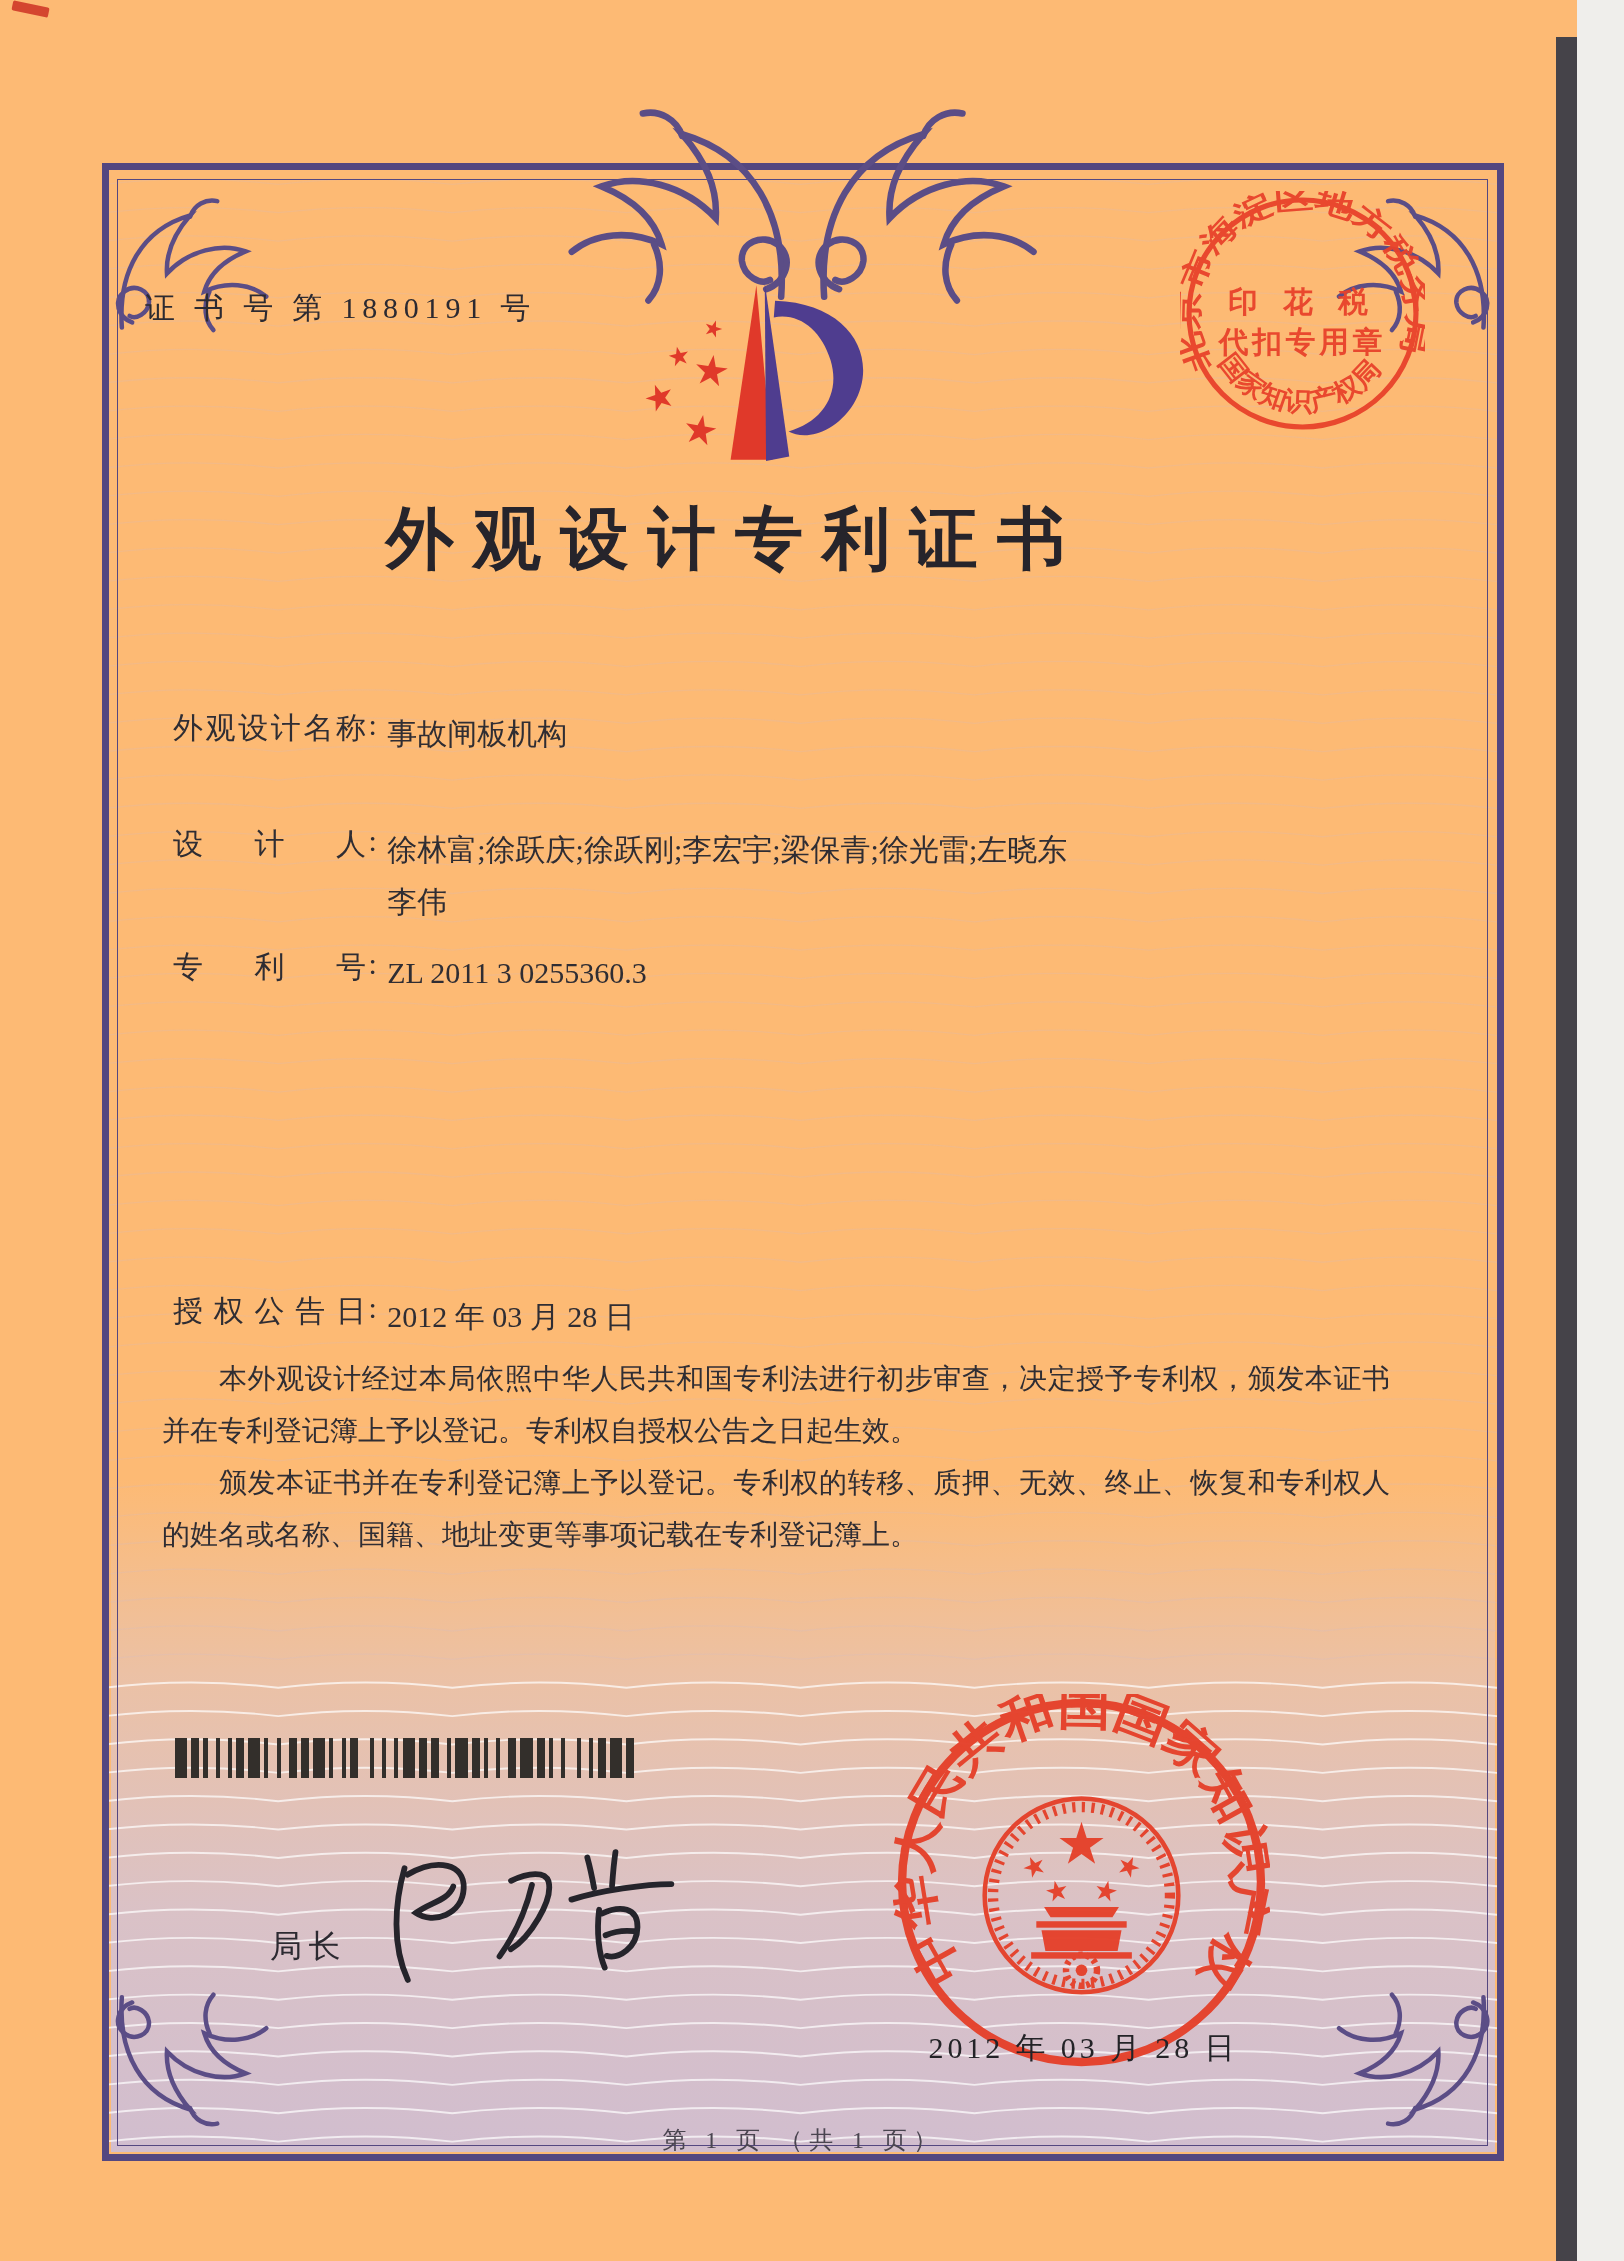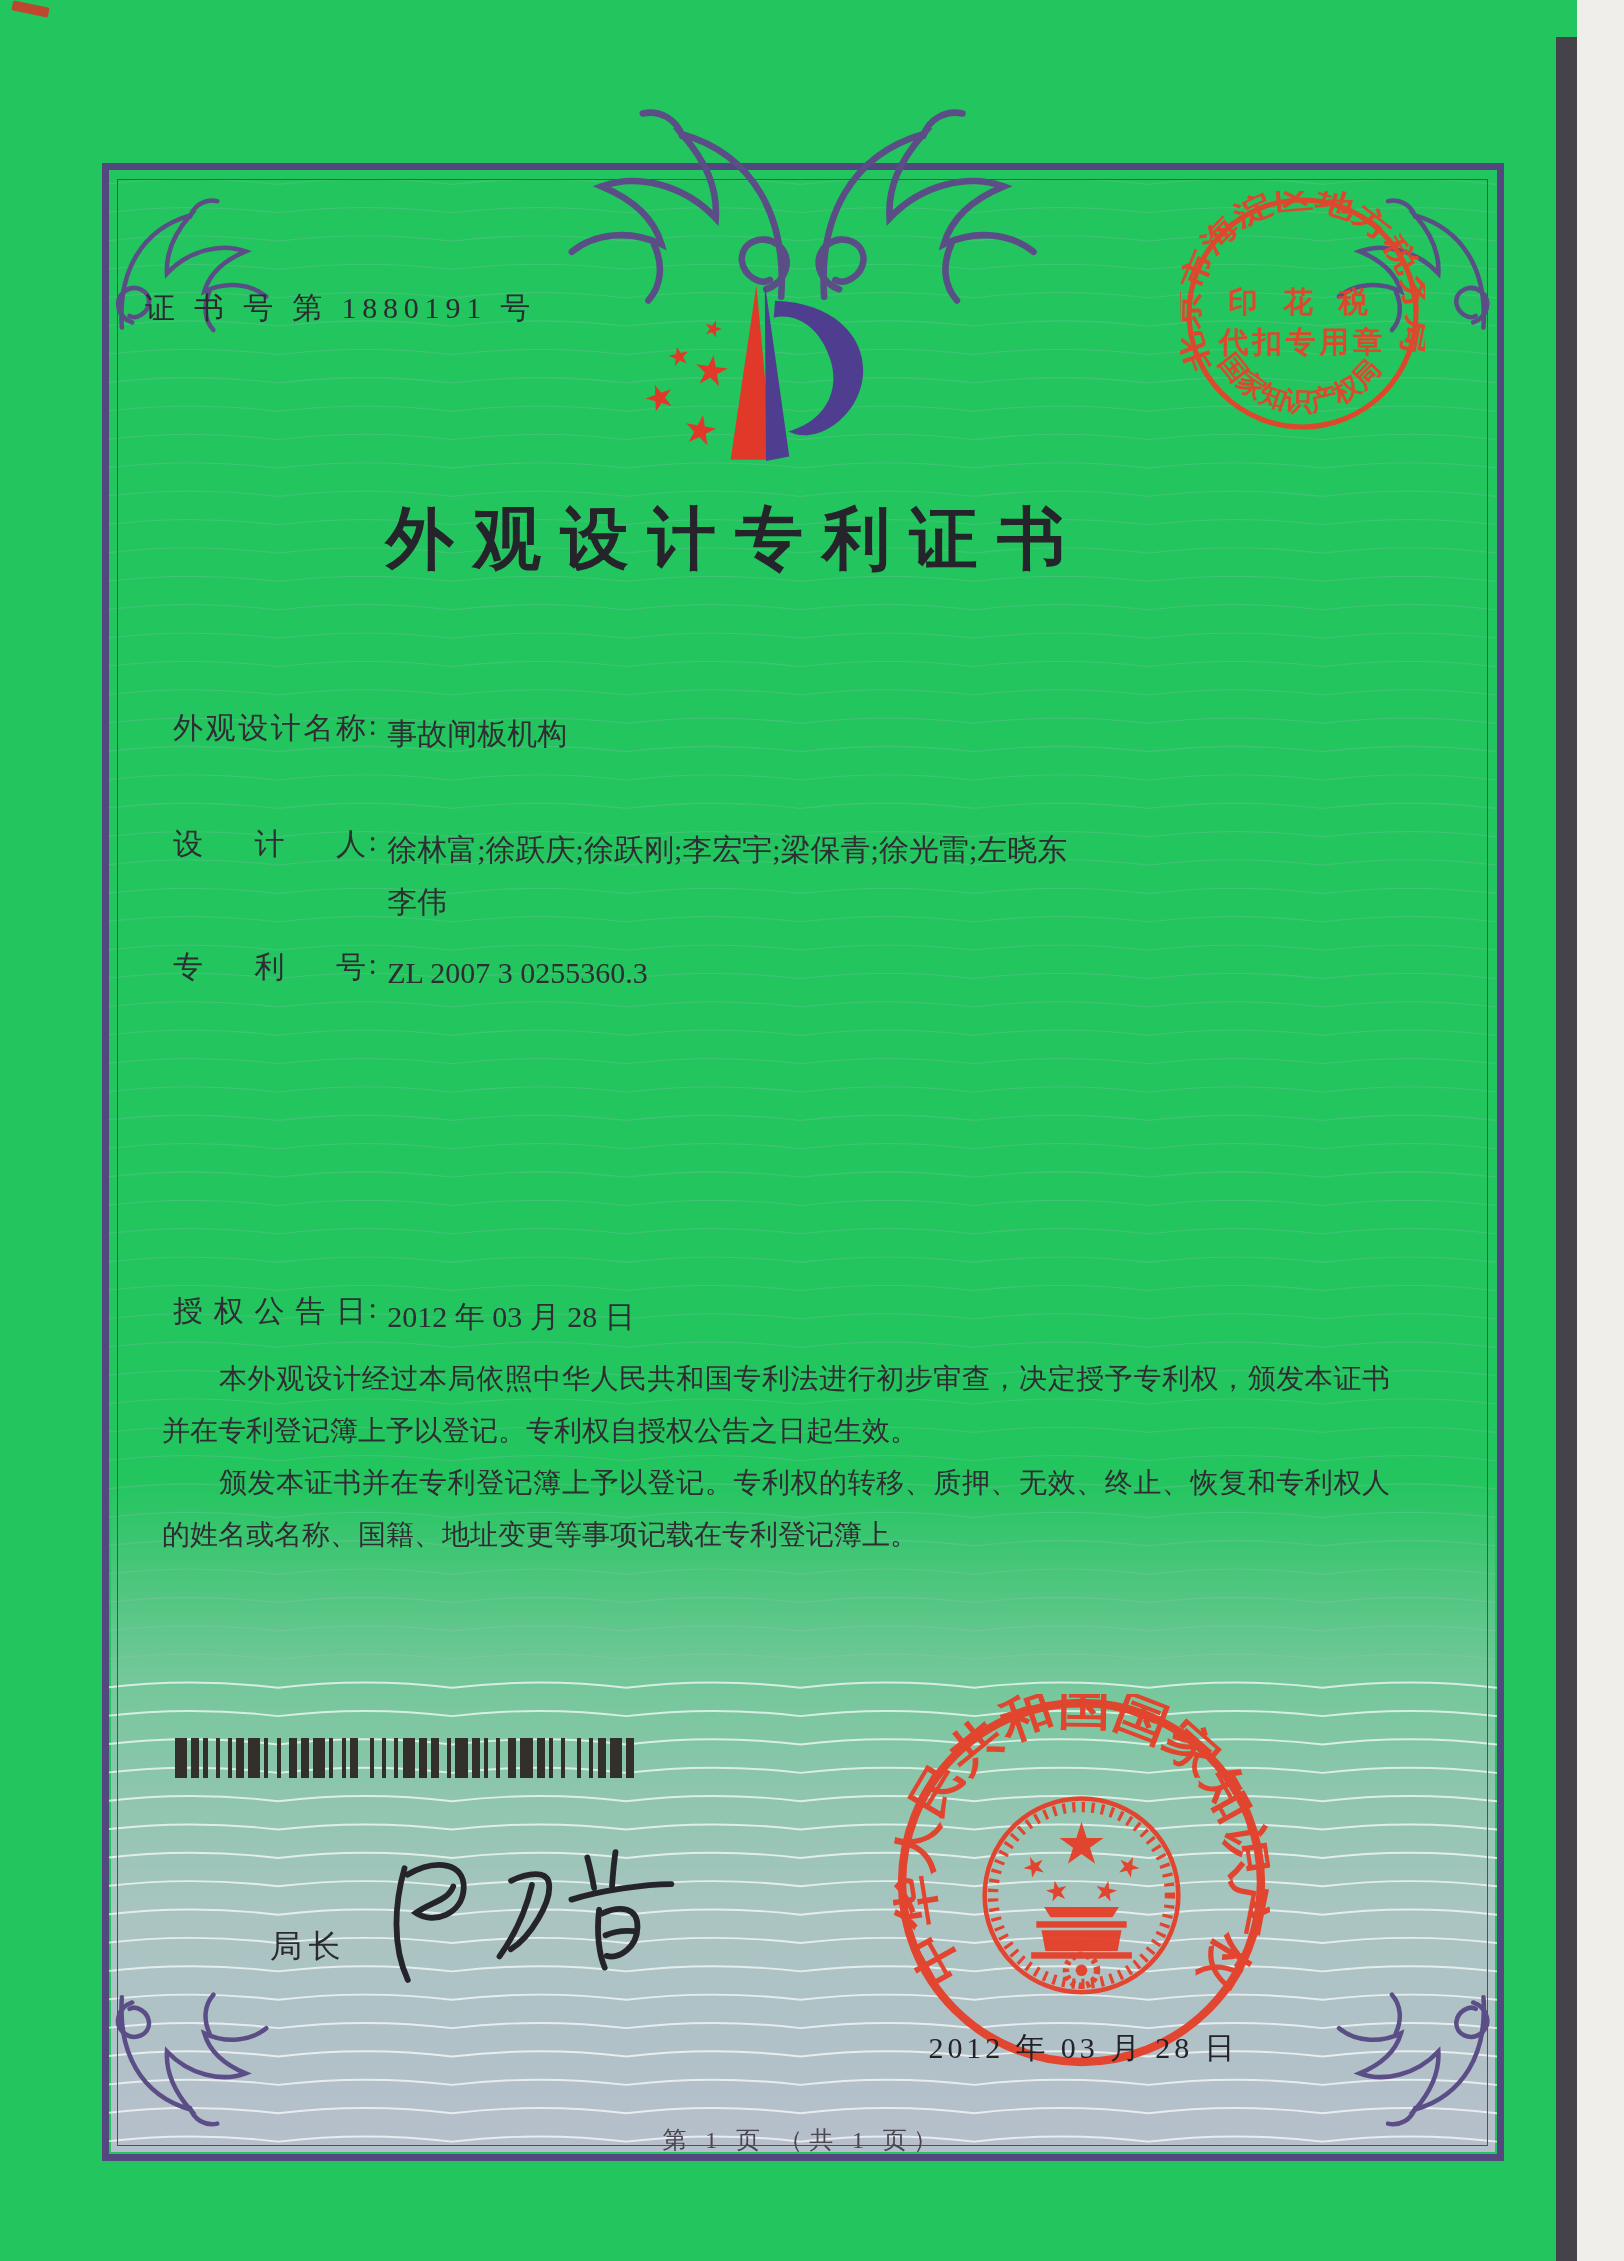--- a/index.html
+++ b/index.html
@@ -1,16 +1,16 @@
 <!DOCTYPE html>
 <html style="font-size:10.3px"><head>
 <meta charset="utf-8">
 <style>
   html,body{margin:0;padding:0;background:#e9e7e4;}
-  .page{position:relative;width:1624px;height:2261px;background:#22c55e;overflow:hidden;
+  .page{position:relative;width:1624px;height:2261px;background:#fdba74;overflow:hidden;
         font-family:"Liberation Serif","DejaVu Serif",serif;color:#2f2d33;}
   .scan-strip{position:absolute;left:1556px;top:37px;width:21px;height:2224px;background:#454349;}
   .scan-right{position:absolute;left:1577px;top:0;width:47px;height:2261px;background:#efeeeb;}
   .corner-mark{position:absolute;left:11.6px;top:3.9px;width:37px;height:10.3px;background:#cf3a28;
         transform:rotate(12deg);border-radius:1.9px;opacity:.9;}
   .frame-outer{position:absolute;left:102px;top:163px;width:1402px;height:1998px;
         border:7px solid #544780;box-sizing:border-box;z-index:2;}
   .frame-inner{position:absolute;left:117px;top:179px;width:1371px;height:1967px;
         border:1.9px solid #544780;box-sizing:border-box;z-index:2;}
   .tint{position:absolute;left:111px;top:172px;width:1384px;height:1980px;z-index:0;
@@ -183,21 +183,21 @@
   <div class="field" style="top:824px">
     <span class="flabel">设计人</span><span class="fcolon">:</span><span class="fvalue" style="max-width:1006px">
       <div>徐林富;徐跃庆;徐跃刚;李宏宇;梁保青;徐光雷;左晓东</div>
       <div>李伟</div>
     </span>
   </div>
   <div class="field" style="top:708px">
     <span class="flabel">外观设计名称</span><span class="fcolon">:</span><span class="fvalue">事故闸板机构</span>
   </div>
   <div class="field" style="top:947px">
-    <span class="flabel">专利号</span><span class="fcolon">:</span><span class="fvalue">ZL 2007 3 0255360.3</span>
+    <span class="flabel">专利号</span><span class="fcolon">:</span><span class="fvalue">ZL 2011 3 0255360.3</span>
   </div>
   <div class="field" style="top:1291px">
     <span class="flabel">授权公告日</span><span class="fcolon">:</span><span class="fvalue">2012 年 03 月 28 日</span>
   </div>
 
   <div class="paras">
     <p>本外观设计经过本局依照中华人民共和国专利法进行初步审查，决定授予专利权，颁发本证书并在专利登记簿上予以登记。专利权自授权公告之日起生效。</p>
     <p>颁发本证书并在专利登记簿上予以登记。专利权的转移、质押、无效、终止、恢复和专利权人的姓名或名称、国籍、地址变更等事项记载在专利登记簿上。</p>
   </div>
 

